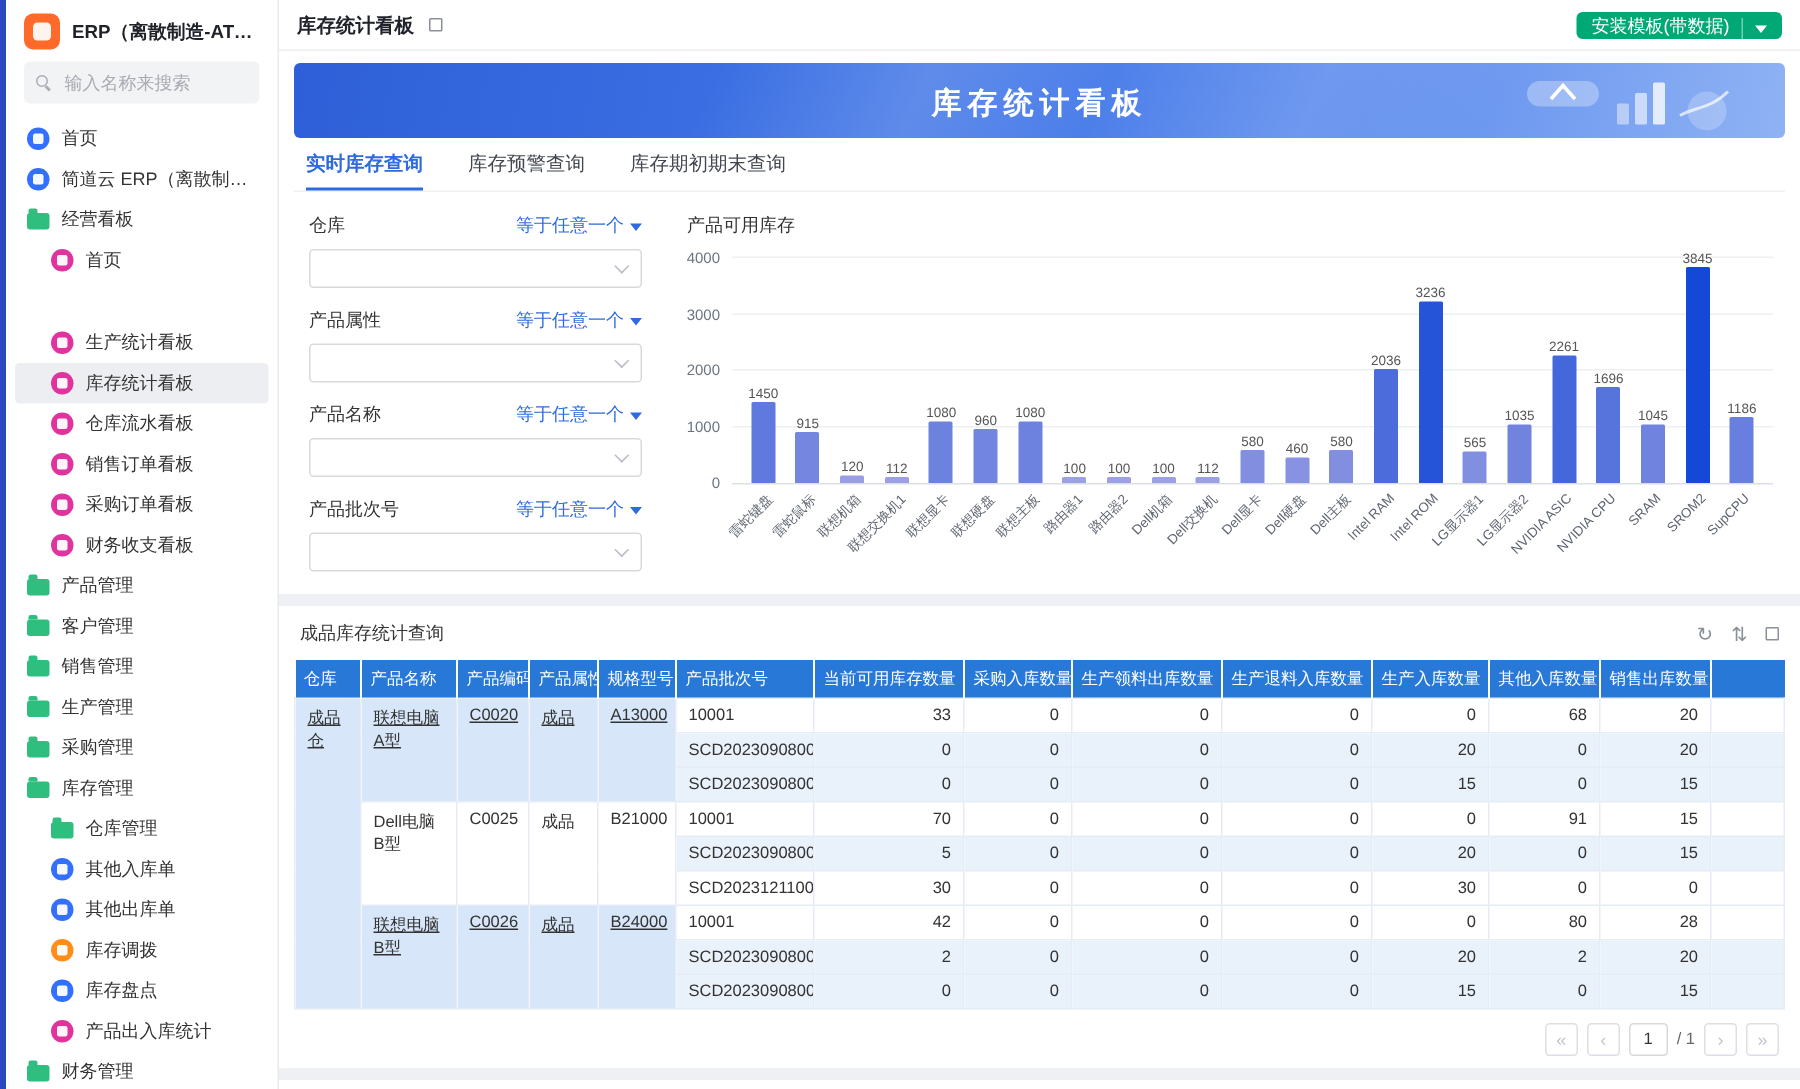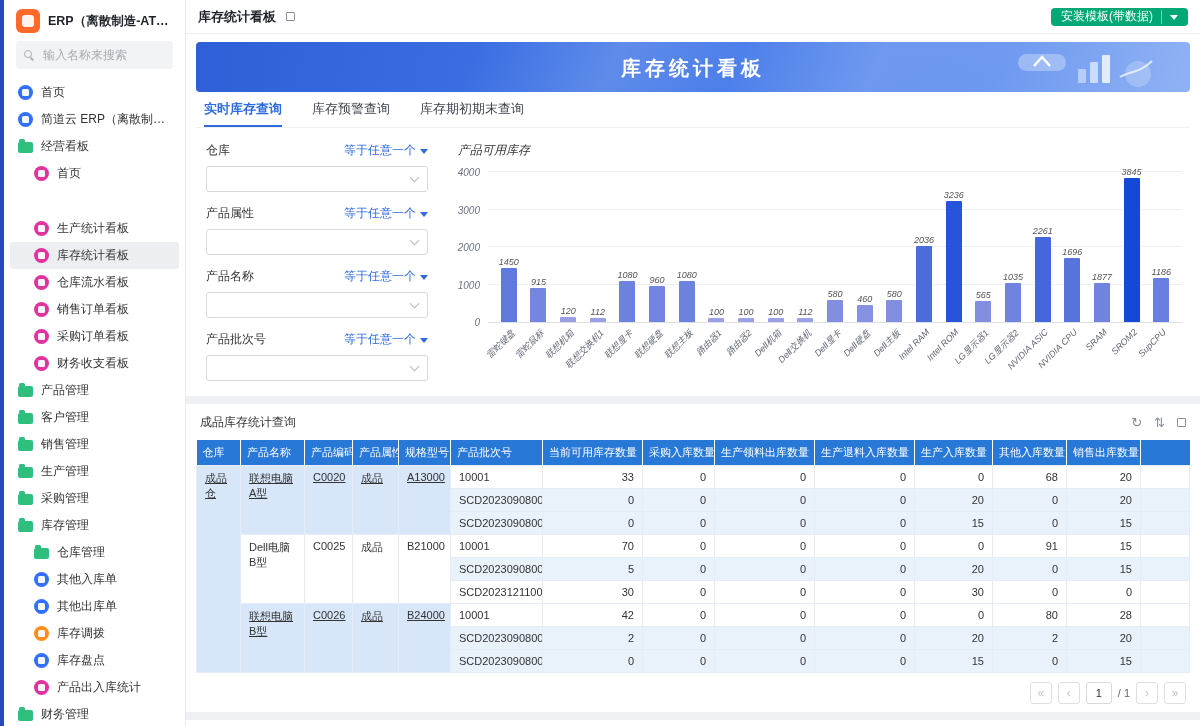--- a/index.html
+++ b/index.html
@@ -29,21 +29,21 @@
   .sb-label{white-space:nowrap;overflow:hidden;text-overflow:ellipsis;}
   .dot-icon{width:15px;height:15px;border-radius:50%;position:relative;flex:none;background:#3370ff;}
   .dot-icon::after{content:"";position:absolute;left:4px;top:4px;width:7px;height:7px;background:#fff;border-radius:1.5px;opacity:.95;}
   .folder-icon{width:15px;height:11px;background:#2ebe7e;border-radius:2px;position:relative;flex:none;margin-top:2px;}
   .folder-icon::before{content:"";position:absolute;top:-3px;left:1px;width:6px;height:3px;background:inherit;border-radius:1.5px 1.5px 0 0;}
   
   .main{flex:1;display:flex;flex-direction:column;min-width:0;}
   .topbar{height:34px;flex:none;background:#fff;border-bottom:1px solid #ebedf0;display:flex;align-items:center;justify-content:space-between;padding:0 12px;}
   .tb-left{display:flex;align-items:center;gap:10px;font-size:13px;font-weight:600;color:#1f2329;}
   .fs-box{width:9px;height:9px;border:1.3px solid #8a9099;border-radius:1px;display:inline-block;}
-  .install-btn{height:18px;background:var(--green);color:#fff;font-size:12px;border-radius:4px;display:flex;align-items:center;padding:0 10px;cursor:pointer;gap:8px;}
+  .install-btn{height:18px;background:var(--green);color:#fff;font-size:12px;border-radius:4px;display:flex;align-items:flex-end;padding:0 10px;cursor:pointer;gap:8px;}
   .btn-divider{width:1px;height:14px;background:rgba(255,255,255,.45);}
   .caret-down{width:0;height:0;border:4px solid transparent;border-top:5px solid #fff;margin-top:5px;}
   .content{flex:1;background:#fff;overflow:hidden;padding:0 10px;}
   
   .banner{margin-top:8px;height:50px;border-radius:4px;position:relative;overflow:hidden;
     background:linear-gradient(100deg,#2e5fd8 0%,#3f74e6 40%,#5d8cee 70%,#8fb2f4 100%);}
   .banner::before{content:"";position:absolute;inset:0;
     background:linear-gradient(115deg,transparent 28%,rgba(255,255,255,.16) 42%,transparent 54%,rgba(255,255,255,.12) 68%,transparent 80%);}
   .banner h1{margin:0;position:absolute;left:0;right:0;top:13px;text-align:center;color:#fff;font-size:20px;font-weight:600;letter-spacing:4px;}
   .banner svg{position:absolute;right:18px;top:1px;}
@@ -54,21 +54,21 @@
   
   .filter-chart{display:flex;gap:26px;padding:14px 8px 2px 10px;background:#fff;}
   .filters{width:222px;flex:none;}
   .filter-block{margin-bottom:13px;}
   .filter-label-row{display:flex;justify-content:space-between;align-items:center;font-size:12px;margin-bottom:7px;}
   .filter-label{color:#333;}
   .filter-op{color:var(--accent);display:flex;align-items:center;gap:4px;cursor:pointer;}
   .caret-blue{width:0;height:0;border:4px solid transparent;border-top:5px solid var(--accent);margin-top:5px;}
   .filter-select{height:26px;border:1px solid #d9d9d9;border-radius:3px;display:flex;align-items:center;justify-content:flex-end;padding:0 9px;cursor:pointer;background:#fff;}
   .chev{width:7px;height:7px;border-right:1.5px solid #b8bcc4;border-bottom:1.5px solid #b8bcc4;transform:rotate(45deg);margin-top:-3px;}
-  .chart-area{flex:1;min-width:0;font-style:italic;}
+  .chart-area{flex:1;min-width:0;}
   .chart-title{font-size:12px;color:#333;margin:0 0 14px 4px;}
   .chart-body{display:flex;}
   .y-axis{width:34px;flex:none;position:relative;height:150px;}
   .ytick{position:absolute;right:8px;font-size:10px;color:#6b7280;}
   .plot-col{flex:1;min-width:0;}
   .plot{height:150px;position:relative;border-bottom:1px solid #dcdfe5;}
   .gridline{position:absolute;left:0;right:0;height:1px;background:#edeff3;}
   .bars-row{position:absolute;inset:0;display:flex;align-items:flex-end;padding:0 6px;}
   .bar-item{flex:1 1 0;display:flex;flex-direction:column;align-items:center;justify-content:flex-end;min-width:0;}
   .bar-val{font-size:9px;color:#555;margin-bottom:1px;flex:none;white-space:nowrap;}
@@ -386,21 +386,21 @@
                     </div>
                     <div class="bar-item">
                       <div class="bar-val">2261</div>
                       <div class="bar" style="height: 85px; background: rgb(68, 103, 219);"></div>
                     </div>
                     <div class="bar-item">
                       <div class="bar-val">1696</div>
                       <div class="bar" style="height: 64px; background: rgb(87, 116, 221);"></div>
                     </div>
                     <div class="bar-item">
-                      <div class="bar-val">1877</div>
+                      <div class="bar-val">1045</div>
                       <div class="bar" style="height: 39px; background: rgb(111, 131, 223);"></div>
                     </div>
                     <div class="bar-item">
                       <div class="bar-val">3845</div>
                       <div class="bar" style="height: 144px; background: rgb(20, 72, 214);"></div>
                     </div>
                     <div class="bar-item">
                       <div class="bar-val">1186</div>
                       <div class="bar" style="height: 44px; background: rgb(105, 127, 223);"></div>
                     </div>

